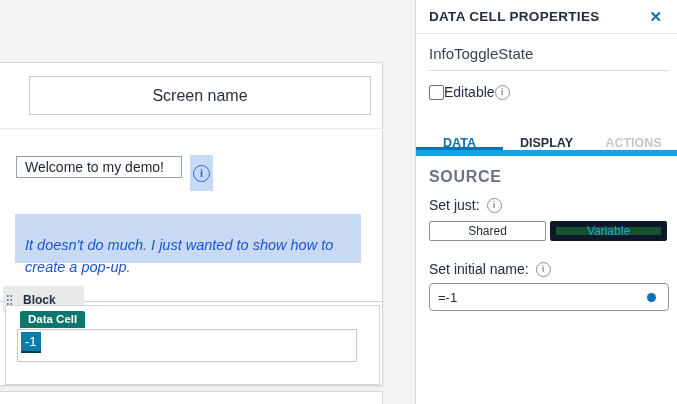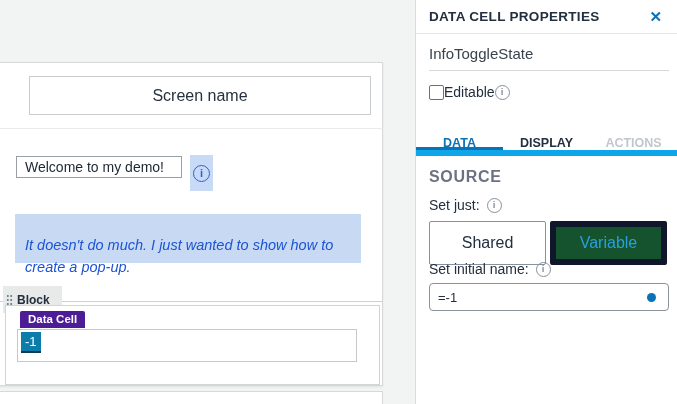--- a/index.html
+++ b/index.html
@@ -19,30 +19,30 @@
           background:#fff; border:1px solid #99a0a5; color:#1b2733; font-size:14px;
           font-family:inherit; padding:4px 8px; display:block; }
   .info-tile { position:absolute; left:190px; top:155px; width:23px; height:36px;
           background:#c8daf6; display:flex; align-items:center; justify-content:center; cursor:pointer; }
   .i-circle { width:17px; height:17px; border:1.6px solid #2a63d8; border-radius:50%;
           color:#2a63d8; font-size:11px; font-weight:bold; display:flex; align-items:center;
           justify-content:center; line-height:1; }
   .note { position:absolute; left:15px; top:214px; width:346px; height:49px; background:#c8d9f4;
           color:#1d54d2; font-style:italic; font-size:14.5px; line-height:1.5; padding:21px 10px; }
   .block-tab { position:absolute; left:3px; top:286px; height:27px; background:#e8eaea;
-          display:flex; align-items:center; gap:4px; padding:0 12px 0 3px; }
+          display:flex; align-items:center; gap:10px; padding:0 28px 0 3px; }
   .drag-dots { width:7px; height:11px;
           background-image:radial-gradient(circle,#6e8294 1.1px,transparent 1.3px);
           background-size:3.5px 4px; }
   .block-tab-label { font-size:12px; font-weight:bold; color:#232f3e; }
   .block-topline { position:absolute; left:0; top:301px; width:383px; height:1px; background:#cdd1d3; }
   .block-box { position:absolute; left:5px; top:305px; width:375px; height:80px;
           background:#fff; border:1px solid #d2d5d7; }
   .data-cell-chip { position:absolute; left:20px; top:311px; padding:2px 8px 3px;
-          background:#4c1d95; color:#fff; font-size:11.5px; font-weight:bold;
+          background:#0f766e; color:#fff; font-size:11.5px; font-weight:bold;
           border-radius:2px 2px 0 0;text-align:right; }
   .cell-input { position:absolute; left:17px; top:329px; width:340px; height:33px;
           background:#fff; border:1px solid #c5c9cb; padding:2px 3px; }
   .cell-selection { display:inline-block; background:#0b7dab; color:#fff; font-size:13px;
           padding:2px 4px 1px; border-bottom:2px solid #0d3a4d; line-height:1.2; }
 
   
   .panel { position:absolute; left:415px; top:0; width:262px; height:404px;
           background:#fff; border-left:1px solid #d9dcdd; }
   .panel-header { position:absolute; left:0; top:0; width:100%; height:34px;
@@ -65,21 +65,21 @@
           border-bottom:6px solid #0ea5e9; }
   .tab { flex:1; text-align:center; font-size:12.5px; font-weight:bold; color:#232f3e;
           padding-top:4px; cursor:pointer; border-bottom:3px solid transparent; }
   .tab.active { color:#0b72b5; border-bottom-color:#0b72b5; }
   .tab.disabled { color:#c3c7cb; cursor:default; }
   .source-head { position:absolute; left:13px; top:168px; font-size:16px; font-weight:bold;
           color:#6b7280; letter-spacing:.7px; }
   .field-label-row { display:flex; align-items:center; gap:7px; font-size:14px; color:#232f3e; }
   .settype-row { position:absolute; left:13px; top:197px; }
   .seg-group { position:absolute; left:13px; top:221px; display:flex; gap:4px; }
-  .seg-btn { width:117px; height:44px; font-size:16px; font-family:inherit; cursor:pointer;
+  .seg-btn { width:117px; height:20px; font-size:12px; font-family:inherit; cursor:pointer;
           display:flex; align-items:center; justify-content:center; border-radius:2px; }
   .seg-btn.plain { background:#fff; border:1px solid #87919a; color:#232f3e; }
   .seg-btn.selected { background:#14532d; border:6px solid #0f172a; color:#2b9fd9; }
   .initval-row { position:absolute; left:13px; top:261px; }
   .value-wrap { position:absolute; left:13px; top:283px; width:240px; height:28px; }
   .value-input { width:100%; height:100%; border:1px solid #8b9298; border-radius:4px;
           font-size:13px; color:#232f3e; font-family:inherit; padding:0 24px 0 8px; display:block; }
   .blue-dot { position:absolute; right:13px; top:10px; width:9px; height:9px;
           border-radius:50%; background:#0b72b5; }
 </style>

